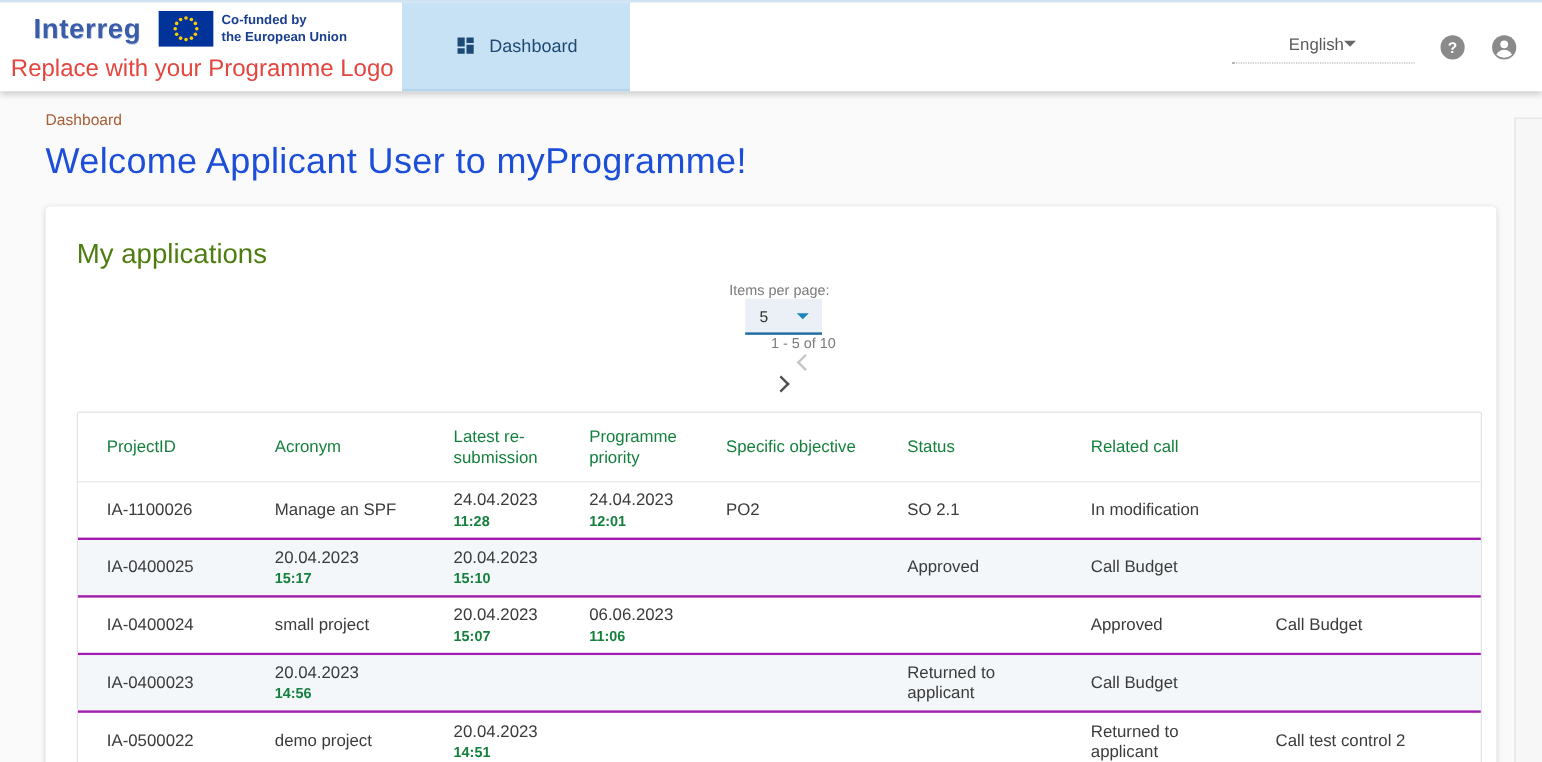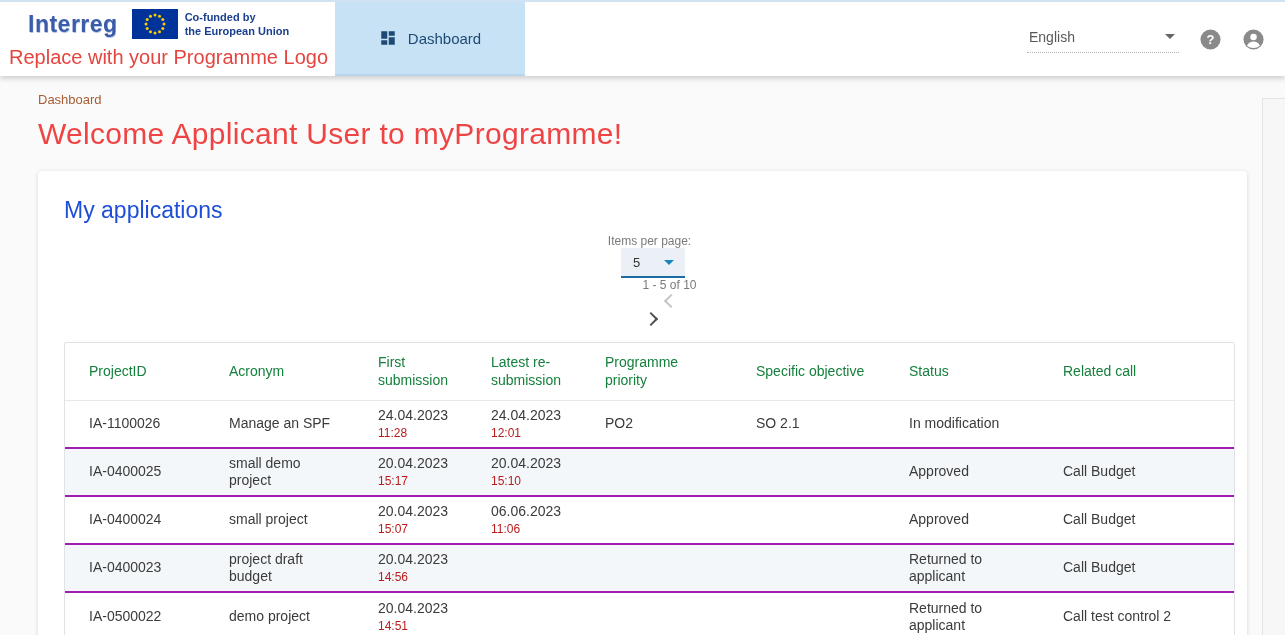--- a/index.html
+++ b/index.html
@@ -32,40 +32,40 @@
   .tab {
     width:190px; flex:0 0 auto; background:#c8e2f5;
     display:flex; align-items:center; justify-content:center; gap:11px;
     color:#1d4a74; font-size:15px; cursor:pointer;
     border-bottom:2px solid #b6d6ec;
   }
   .tab .dash-icon { width:18px; height:18px; display:block; }
 
   .top-right { margin-left:auto; display:flex; align-items:center; gap:20px; padding-right:20px; }
   .lang-select {
-    width:152px; display:flex; align-items:center; justify-content:space-between;
+    width:152px; display:flex; align-items:center; justify-content:center;
     border-bottom:1px dotted #b5b5b5; padding:3px 4px 7px 2px;
     font-size:14px; color:#595959; cursor:pointer;
   }
   .caret-down { width:0; height:0; border-left:5px solid transparent; border-right:5px solid transparent; border-top:5px solid #666; }
   .icon-btn { width:23px; height:23px; cursor:pointer; display:block; }
 
   
   .breadcrumb { margin:16px 0 0 38px; font-size:13px; color:#a75d34; cursor:pointer; display:inline-block; }
   h1.page-title {
     margin:9px 38px 20px 38px; font-size:30px; font-weight:300;
-    color:#ef4444; letter-spacing:0.3px;
+    color:#1d4ed8; letter-spacing:0.3px;
   }
 
   .card {
     margin:0 38px; background:#ffffff; border-radius:4px;
     box-shadow:0 1px 4px rgba(0,0,0,0.15);
     padding:22px 12px 20px 26px;
   }
-  .card-title { font-size:23px; font-weight:300; color:#1d4ed8; margin:4px 0 10px 0; }
+  .card-title { font-size:23px; font-weight:300; color:#4d7c0f; margin:4px 0 10px 0; }
 
   
   .paginator { display:flex; align-items:center; justify-content:flex-end; font-size:12px; color:#7a7a7a; margin:6px 0 14px 0;flex-direction:column; }
   .paginator.bottom { margin:10px 0 0 0; }
   .pp-select {
     margin-left:7px; width:64px; height:30px; background:#eaf0f5;
     border-bottom:2px solid #1b6ca3; display:flex; align-items:center; justify-content:space-between;
     padding:0 11px 0 12px; color:#333; font-size:13px; cursor:pointer;
   }
   .pp-select .caret-down { border-top-color:#1b84ba; }
@@ -79,21 +79,21 @@
 
   
   .table { border:1px solid #dfe3e6; border-radius:2px; background:#fff; }
   .trow { display:grid; grid-template-columns:140px 149px 113px 114px 151px 153px 154px 1fr; align-items:center; }
   .thead { min-height:58px; color:#15803d; font-size:14px; border-bottom:1px solid #e8e8e8; }
   .tdata { height:48px; font-size:14px; color:#3b3b3b; border-bottom:2px solid #a21caf; cursor:pointer; }
   .tdata:last-child { border-bottom:none; }
   .tdata.alt { background:#f3f7fa; }
   .cell { padding:0 10px 0 24px; line-height:1.25; }
   .datecell .d { color:#3b3b3b; }
-  .datecell .t { font-size:12px; color:#b91c1c; margin-top:1px; }
+  .datecell .t { font-size:12px; color:#15803d; margin-top:1px;font-weight:bold; }
 
   
   .scroll-track {
     position:absolute; right:0; top:98px; bottom:0; width:23px;
     background:#f7f7f7; border-left:1px solid #e3e3e3; border-top:1px solid #e3e3e3;
   }
 </style>
 </head>
 <body>
 
@@ -171,21 +171,20 @@
     </div>
     <span class="pp-range">1 - 5 of 10</span>
     <button class="pg-btn pg-prev"><span class="chev chev-left"></span></button>
     <button class="pg-btn pg-next"><span class="chev chev-right"></span></button>
   </div>
 
   <div class="table">
     <div class="trow thead">
       <div class="cell">ProjectID</div>
       <div class="cell">Acronym</div>
-      <div class="cell">First submission</div>
       <div class="cell">Latest re-submission</div>
       <div class="cell">Programme priority</div>
       <div class="cell">Specific objective</div>
       <div class="cell">Status</div>
       <div class="cell">Related call</div>
     </div>
 
     <div class="trow tdata">
       <div class="cell">IA-1100026</div>
       <div class="cell">Manage an SPF</div>
@@ -197,21 +196,20 @@
         <div class="d">24.04.2023</div>
         <div class="t">12:01</div>
       </div>
       <div class="cell">PO2</div>
       <div class="cell">SO 2.1</div>
       <div class="cell">In modification</div>
     </div>
 
     <div class="trow tdata alt">
       <div class="cell">IA-0400025</div>
-      <div class="cell">small demo project</div>
       <div class="cell datecell">
         <div class="d">20.04.2023</div>
         <div class="t">15:17</div>
       </div>
       <div class="cell datecell">
         <div class="d">20.04.2023</div>
         <div class="t">15:10</div>
       </div>
       <div class="cell"></div>
       <div class="cell"></div>
@@ -231,21 +229,20 @@
         <div class="t">11:06</div>
       </div>
       <div class="cell"></div>
       <div class="cell"></div>
       <div class="cell">Approved</div>
       <div class="cell">Call Budget</div>
     </div>
 
     <div class="trow tdata alt">
       <div class="cell">IA-0400023</div>
-      <div class="cell">project draft budget</div>
       <div class="cell datecell">
         <div class="d">20.04.2023</div>
         <div class="t">14:56</div>
       </div>
       <div class="cell datecell">
         <div class="d"></div>
         <div class="t"></div>
       </div>
       <div class="cell"></div>
       <div class="cell"></div>

